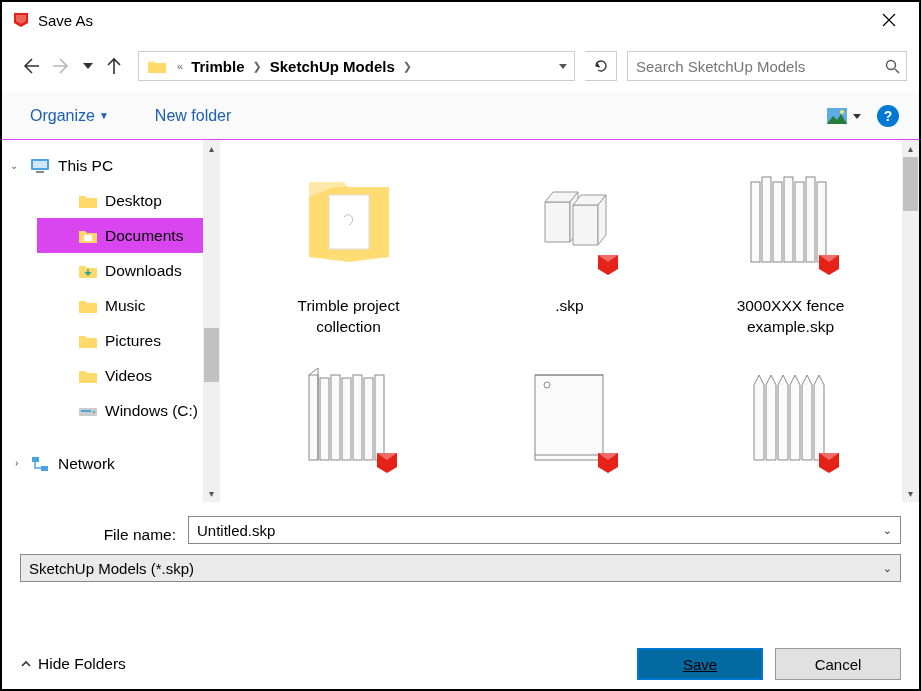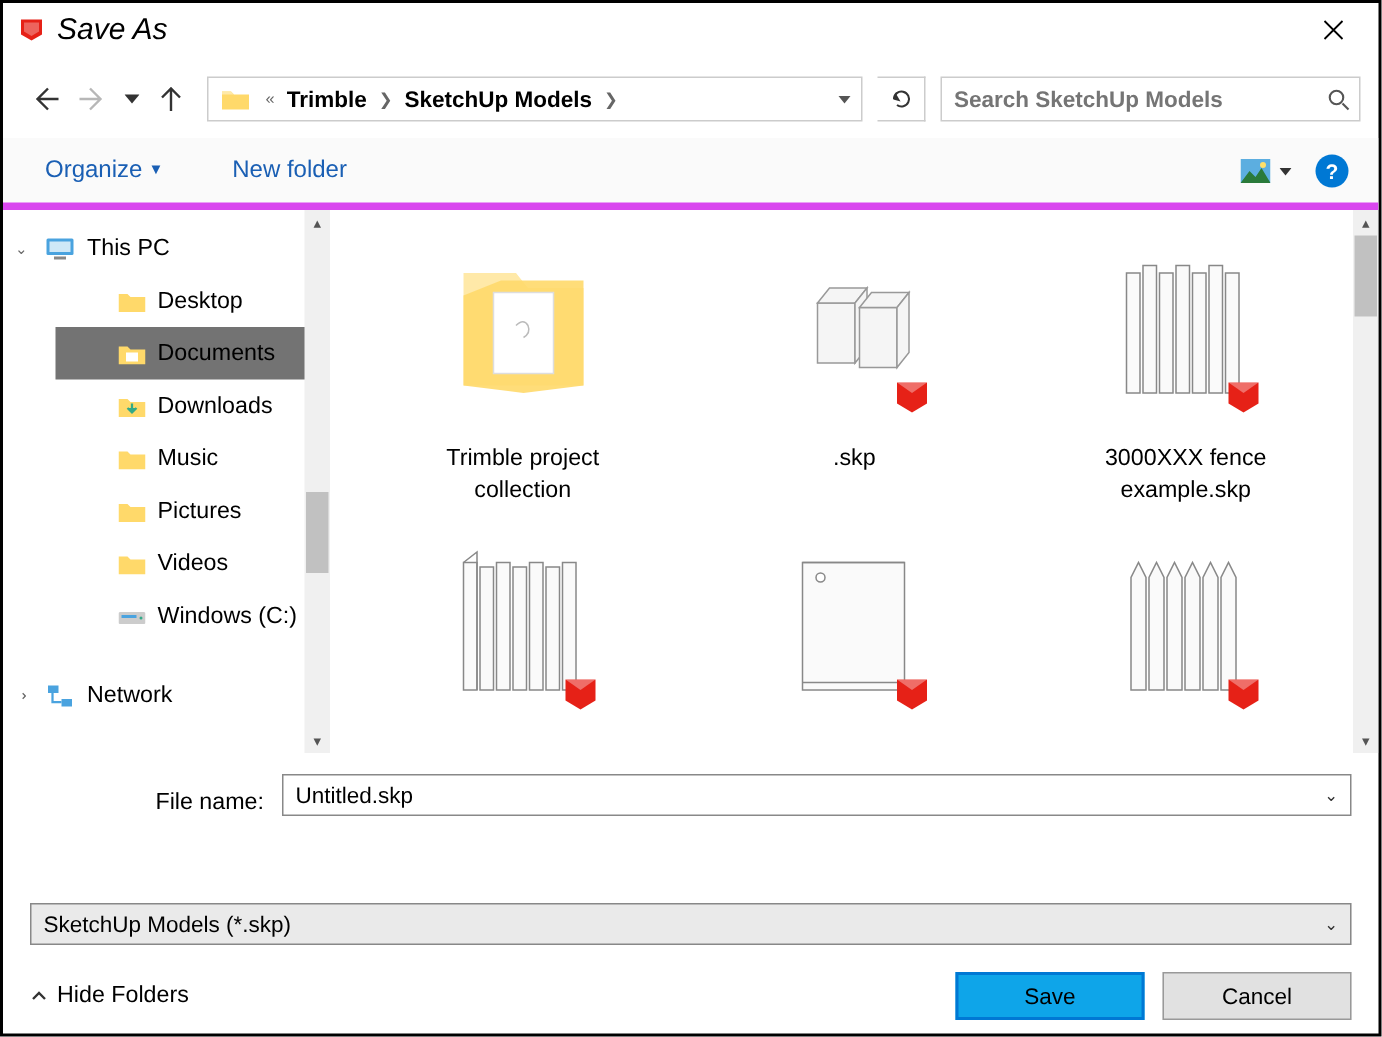--- a/index.html
+++ b/index.html
@@ -1,85 +1,85 @@
 <!DOCTYPE html>
 <html><head>
   <meta charset="utf-8">
   <style>
     * { box-sizing: border-box; margin: 0; padding: 0; font-family: "Segoe UI", Tahoma, sans-serif; }
     body { background: #fff; width: 921px; height: 691px; border: 2px solid #000; position: relative; overflow: hidden; }
 
     
     .titlebar { height: 36px; display: flex; align-items: center; padding: 0 10px; }
     .titlebar-icon { width: 18px; height: 18px; margin-right: 8px; }
-    .titlebar-title { font-size: 20px; color: #000; font-style: italic; }
+    .titlebar-title { font-size: 15px; color: #000; }
     .titlebar-close { margin-left: auto; width: 40px; height: 30px; display: flex; align-items: center; justify-content: center; cursor: default; }
     .titlebar-close svg { width: 14px; height: 14px; }
 
     
     .navbar { height: 40px; display: flex; align-items: center; padding: 0 12px 0 14px; gap: 4px; margin-top: 8px; }
     .nav-btn { width: 28px; height: 28px; display: flex; align-items: center; justify-content: center; cursor: default; }
     .nav-btn.disabled svg { opacity: 0.35; }
     .breadcrumb-bar { flex: 1; height: 30px; border: 1px solid #ccc; display: flex; align-items: center; margin: 0 6px; background: #fff; }
     .breadcrumb-folder { width: 24px; height: 24px; margin: 0 6px; display: flex; align-items: center; justify-content: center; }
     .breadcrumb-item { padding: 0 6px; font-size: 15px; height: 100%; display:flex; align-items:center;font-weight:bold; }
     .breadcrumb-sep { color: #666; padding: 0 2px; font-size: 11px; display:flex; align-items:center; }
     .breadcrumb-dropdown { margin-left: auto; width: 24px; display:flex; align-items:center; justify-content:center; height:100%; border-left: 1px solid transparent; }
     .breadcrumb-refresh { width: 32px; height: 30px; border: 1px solid #ccc; border-left: none; display:flex; align-items:center; justify-content:center; }
     .search-bar { width: 280px; height: 30px; border: 1px solid #ccc; display: flex; align-items: center; margin-left: 6px; }
-    .search-bar input { border: none; outline: none; flex: 1; padding: 0 8px; font-size: 15px; color: #555; background: transparent; font-weight: bold; }
+    .search-bar input { border: none; outline: none; flex: 1; padding: 0 8px; font-size: 15px; color: #555; background: transparent; }
     .search-bar .search-icon { width: 28px; display:flex; align-items:center; justify-content:center; }
 
     
-    .toolbar { height: 48px; display: flex; align-items: center; padding: 0 20px; border-bottom: 5px solid #d946ef; margin-top: 6px; background: #fafafa; }
+    .toolbar { height: 48px; display: flex; align-items: center; padding: 0 20px; border-bottom: 1px solid #d946ef; margin-top: 6px; background: #fafafa; }
     .toolbar-item { font-size: 16px; color: #1a5fb4; display: flex; align-items: center; padding: 4px 8px; cursor: default; }
     .toolbar-item.first { margin-right: 30px; }
     .toolbar-dropdown-arrow { margin-left: 4px; font-size: 10px; color: #1a5fb4; }
     .toolbar-right { margin-left: auto; display: flex; align-items: center; gap: 16px; }
     .view-btn { display: flex; align-items: center; gap: 6px; }
     .help-btn { width: 22px; height: 22px; border-radius: 50%; background: #0078d4; color: #fff; display: flex; align-items: center; justify-content: center; font-size: 14px; font-weight: bold; }
 
     
     .main { display: flex; height: 362px; position: relative; }
     .sidebar { width: 218px; overflow-y: auto; padding-top: 8px; position: relative; }
     .sidebar-scrollbar { position: absolute; right: 0; top: 0; width: 17px; height: 100%; background: #f0f0f0; }
     .sidebar-scrollbar-thumb { position: absolute; right: 1px; top: 188px; width: 15px; height: 54px; background: #c1c1c1; }
     .sidebar-scrollbar-arrow { position: absolute; width: 17px; height: 17px; display:flex; align-items:center; justify-content:center; font-size:10px; color:#555; }
     .sidebar-item { height: 35px; display: flex; align-items: center; padding-left: 28px; font-size: 15.5px; cursor: default; gap: 8px; }
-    .sidebar-item.selected { background: #737373; }
+    .sidebar-item.selected { background: #d946ef; }
     .sidebar-item.root { padding-left: 28px; }
     .sidebar-item.child { padding-left: 42px; margin-left: 35px; }
     .sidebar-item.network-root { padding-left: 28px; margin-top: 18px; }
     .folder-icon-small { width: 18px; height: 14px; display: inline-block; }
     .tree-expand { position: absolute; left: 8px; font-size: 10px; color: #666; }
 
     .content { flex: 1; padding: 8px 20px; overflow: hidden; position: relative; }
     .content-scrollbar { position: absolute; right: 0; top: 0; width: 17px; height: 100%; background: #f0f0f0; }
     .content-scrollbar-thumb { position: absolute; right: 1px; top: 17px; width: 15px; height: 54px; background: #c1c1c1; }
     .file-grid { display: grid; grid-template-columns: repeat(3, 1fr); gap: 4px; }
     .file-item { display: flex; flex-direction: column; align-items: center; text-align: center; padding: 4px; position: relative; gap: 12px; }
     .file-thumb { width: 135px; height: 130px; display: flex; align-items: center; justify-content: center; position: relative; }
     .file-label { font-size: 15.5px; margin-top: 2px; line-height: 1.35; max-width: 170px; word-wrap: break-word; }
     .skp-badge { position: absolute; bottom: 4px; right: 16px; width: 26px; height: 26px; }
 
     
     .form-area { padding: 14px 18px 8px 18px; }
     .form-row { display: flex; align-items: flex-end; margin-bottom: 10px; }
     .form-label { width: 168px; text-align: right; font-size: 15.5px; padding-right: 12px; }
     .form-input { flex: 1; height: 28px; border: 1px solid #888; padding: 0 8px; font-size: 15px; display: flex; align-items: center; background: #fff; position: relative; }
-    .form-input.dropdown { background: #eaeaea; margin-top: 48px; }
+    .form-input.dropdown { background: #eaeaea; }
     .form-input input { border: none; outline: none; width: 100%; font-size: 15px; background: transparent; }
     .form-input-arrow { position: absolute; right: 8px; font-size: 11px; color: #333; }
 
     
     .footer { position: absolute; bottom: 0; left: 0; right: 0; height: 50px; display: flex; align-items: center; padding: 0 18px; }
     .hide-folders { display: flex; align-items: center; gap: 6px; font-size: 15.5px; cursor: default; }
     .footer-buttons { margin-left: auto; display: flex; gap: 12px; }
     .btn { width: 126px; height: 32px; border: 1px solid #999; background: #e1e1e1; font-size: 15px; display: flex; align-items: center; justify-content: center; cursor: default; }
-    .btn.primary { border: 2px solid #0078d4; background: #0ea5e9; }
+    .btn.primary { border: 2px solid #0078d4; background: #0369a1; text-decoration: underline; }
 
     .fence-svg { width: 110px; height: 110px; }
   </style>
 </head>
 <body>
 
 <div class="titlebar">
   <span class="titlebar-icon">
     <svg viewBox="0 0 18 18">
         <path fill="#E62117" d="M2 2 L16 2 L16 12 L9 16 L2 12 Z"></path>

